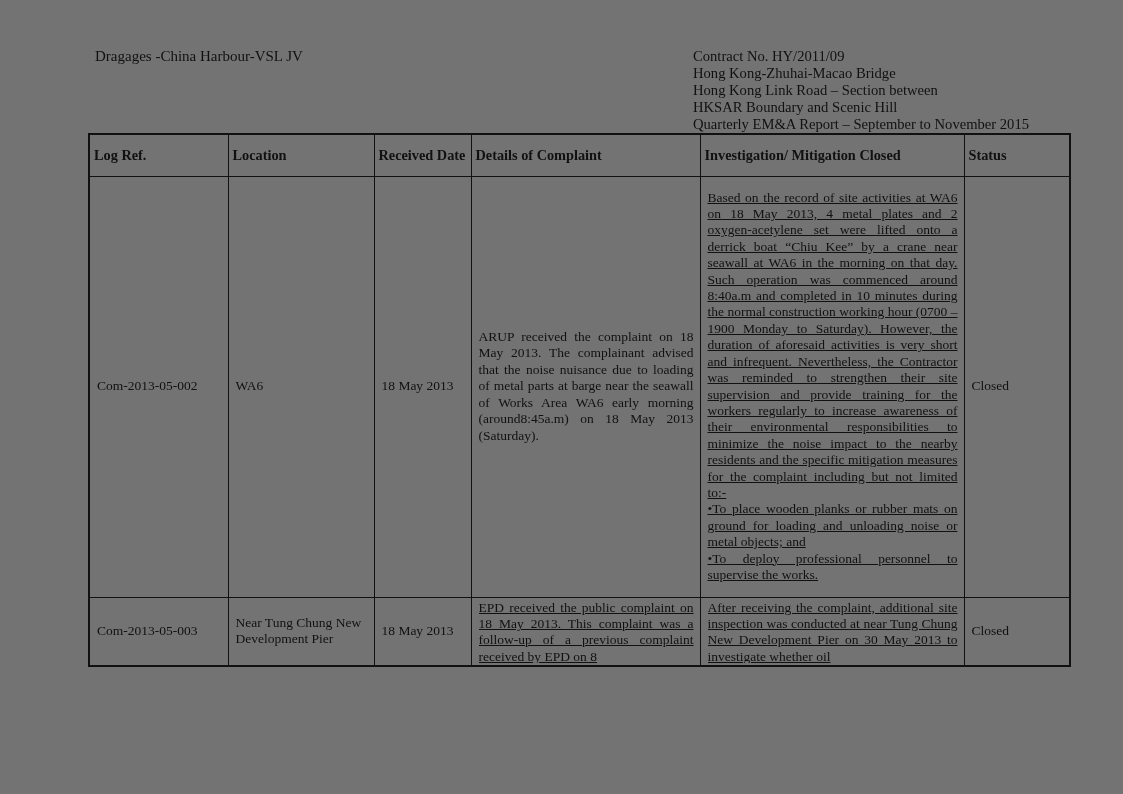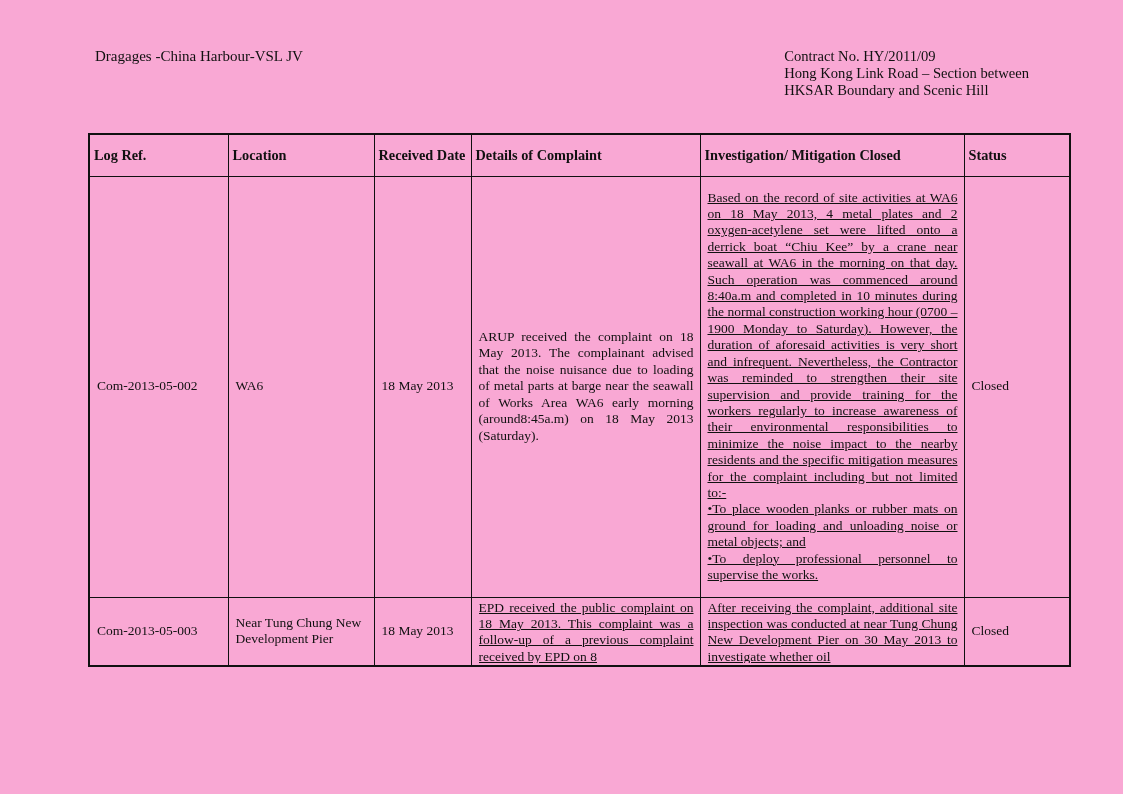--- a/index.html
+++ b/index.html
@@ -4,21 +4,21 @@
 <style>
   html, body {
     margin: 0;
     padding: 0;
     background: #e8e8e8;
   }
   .page {
     position: relative;
     width: 1123px;
     height: 794px;
-    background: #f9a8d4;
+    background: #737373;
     font-family: "Liberation Serif", serif;
     color: #111111;
     overflow: hidden;
   }
   .header-left {
     position: absolute;
     left: 95px;
     top: 48px;
     font-size: 15px;
     white-space: nowrap;
@@ -81,22 +81,24 @@
 </style>
 </head>
 <body>
 
 <div class="page">
 
   <div class="header-left">Dragages -China Harbour-VSL JV</div>
 
   <div class="header-right">
     <div>Contract  No. HY/2011/09</div>
+    <div>Hong Kong-Zhuhai-Macao Bridge</div>
     <div>Hong Kong Link Road – Section between</div>
     <div>HKSAR Boundary and Scenic Hill</div>
+    <div>Quarterly EM&amp;A Report – September to November 2015</div>
   </div>
 
   <table class="log-table">
     <colgroup>
       <col style="width:139px">
       <col style="width:146px">
       <col style="width:97px">
       <col style="width:229px">
       <col style="width:264px">
       <col style="width:106px">

